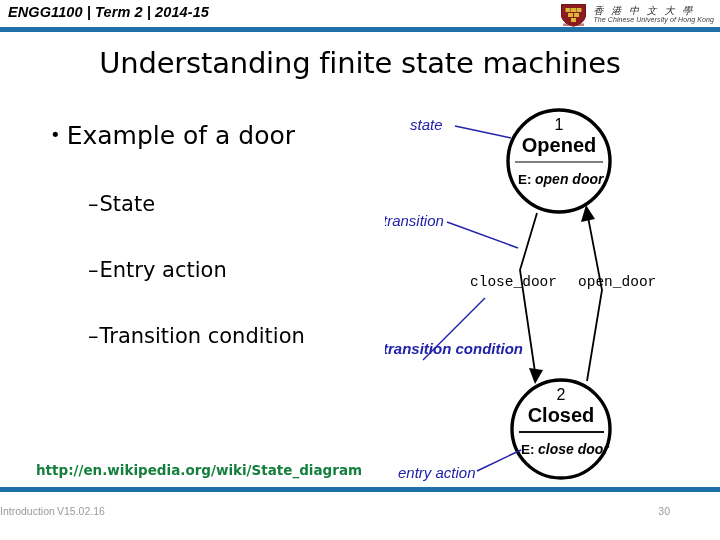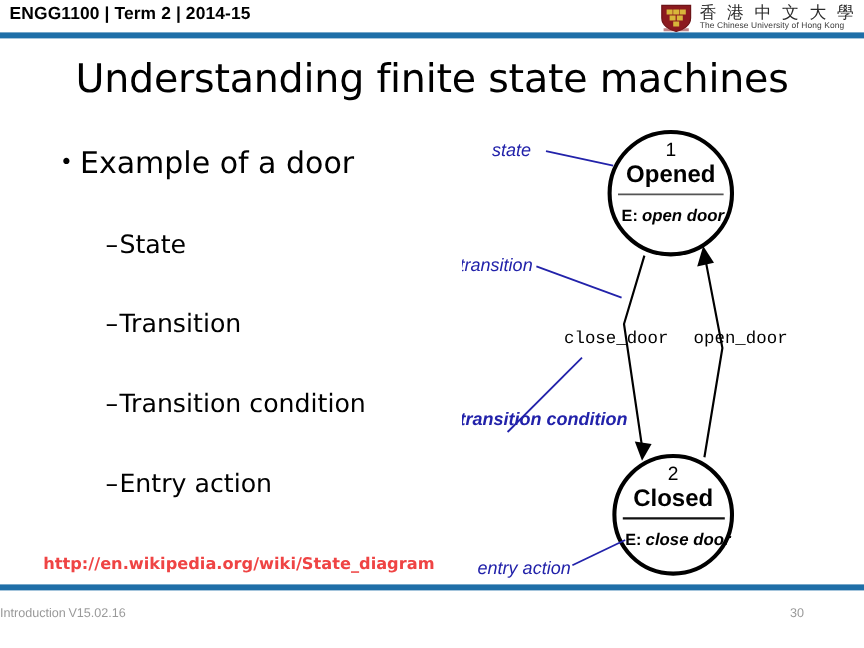--- a/index.html
+++ b/index.html
@@ -15,20 +15,21 @@
     font-family: "Liberation Sans", sans-serif;
     color: #000000;
   }
 
   
   #slide-header {
     position: absolute;
     left: 0; top: 0;
     width: 720px;
     height: 33px;
+    font-style: italic;
   }
   #course-info {
     position: absolute;
     left: 8px;
     top: 4px;
     font-size: 14.5px;
     font-weight: bold;
     letter-spacing: 0.1px;
     white-space: nowrap;
     color: #000;
@@ -58,40 +59,40 @@
     position: relative;
     flex: 0 0 auto;
   }
   #cuhk-wordmark {
     display: flex;
     flex-direction: column;
     justify-content: center;
     line-height: 1.05;
   }
   #cuhk-name-zh {
-    font-size: 14px;
+    font-size: 10px;
     letter-spacing: 2.5px;
     color: #2b2b2b;
     white-space: nowrap;
   }
   #cuhk-name-en {
     font-size: 7px;
     color: #3a3a3a;
     white-space: nowrap;
     letter-spacing: 0.1px;
   }
 
   
   #page-title {
     position: absolute;
     left: 0;
     top: 46px;
     width: 720px;
     text-align: center;
-    font-size: 33px;
+    font-size: 29px;
     font-weight: normal;
     letter-spacing: -0.2px;
     color: #000;
     font-family: "DejaVu Sans", sans-serif;
   }
 
   
   #bullet-list {
     position: absolute;
     left: 50px;
@@ -135,21 +136,21 @@
   }
   #state-diagram svg { display: block; }
 
   
   #source-url {
     position: absolute;
     left: 36px;
     top: 462px;
     font-size: 13.5px;
     font-weight: bold;
-    color: #ef4444;
+    color: #15803d;
     white-space: nowrap;
     font-family: "DejaVu Sans", sans-serif;
   }
 
   
   #footer-rule {
     position: absolute;
     left: 0;
     top: 487px;
     width: 720px;
@@ -215,27 +216,24 @@
 
 <div id="bullet-list">
   <div class="bullet-l1">
     <span class="marker">•</span><span>Example of a door</span>
   </div>
   <div class="sub-list">
     <div class="bullet-l2">
       <span class="marker">–</span><span>State</span>
     </div>
     <div class="bullet-l2">
-      <span class="marker">–</span><span>Transition</span>
+      <span class="marker">–</span><span>Entry action</span>
     </div>
     <div class="bullet-l2">
       <span class="marker">–</span><span>Transition condition</span>
-    </div>
-    <div class="bullet-l2">
-      <span class="marker">–</span><span>Entry action</span>
     </div>
   </div>
 </div>
 
 <div id="state-diagram">
   <svg width="335" height="390" viewBox="0 0 335 390" xmlns="http://www.w3.org/2000/svg" font-family="'Liberation Sans', sans-serif">
 
     <path d="M152 113 L135 170 L150 272" stroke="#000" stroke-width="1.8" fill="none"></path>
     <polygon points="150,284 144,268 158,270" fill="#000"></polygon>
 

